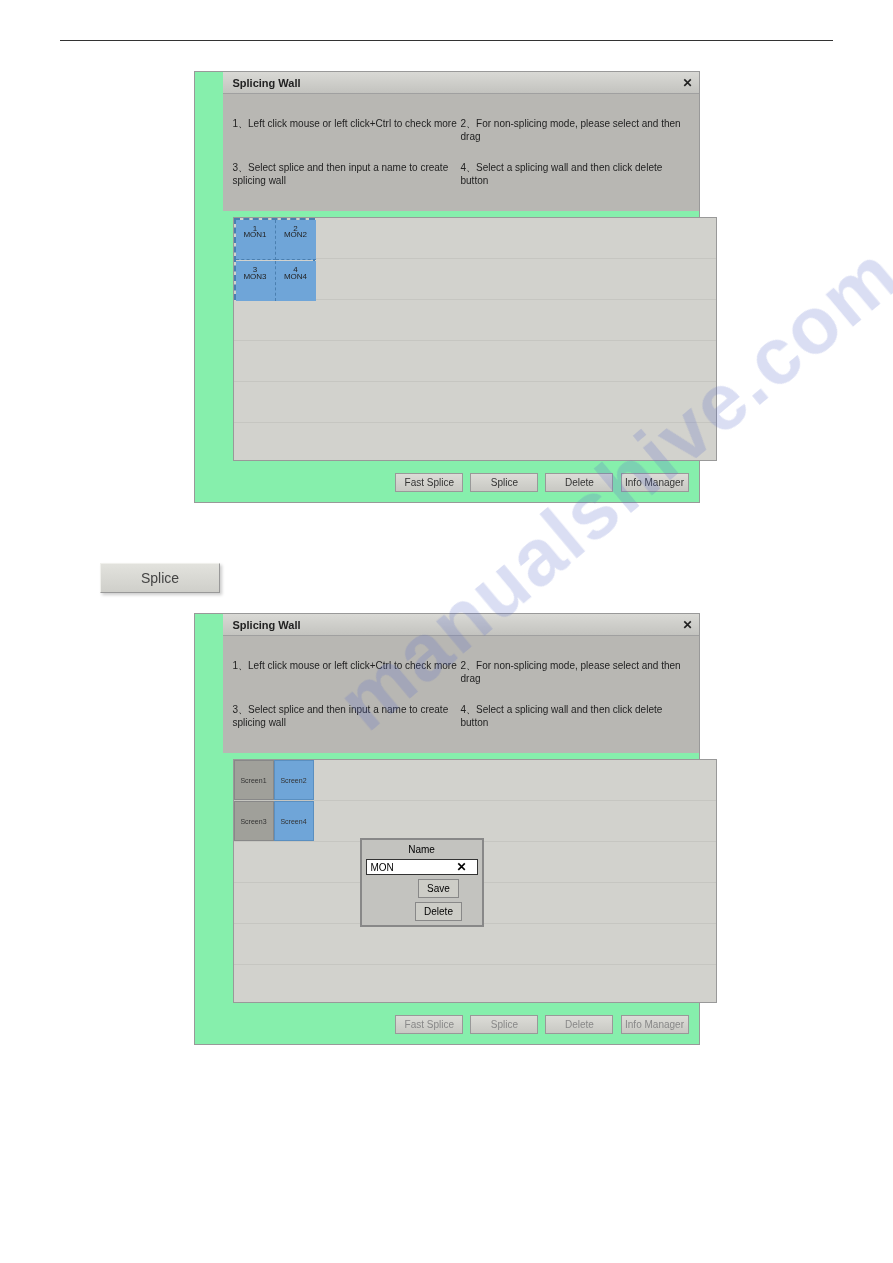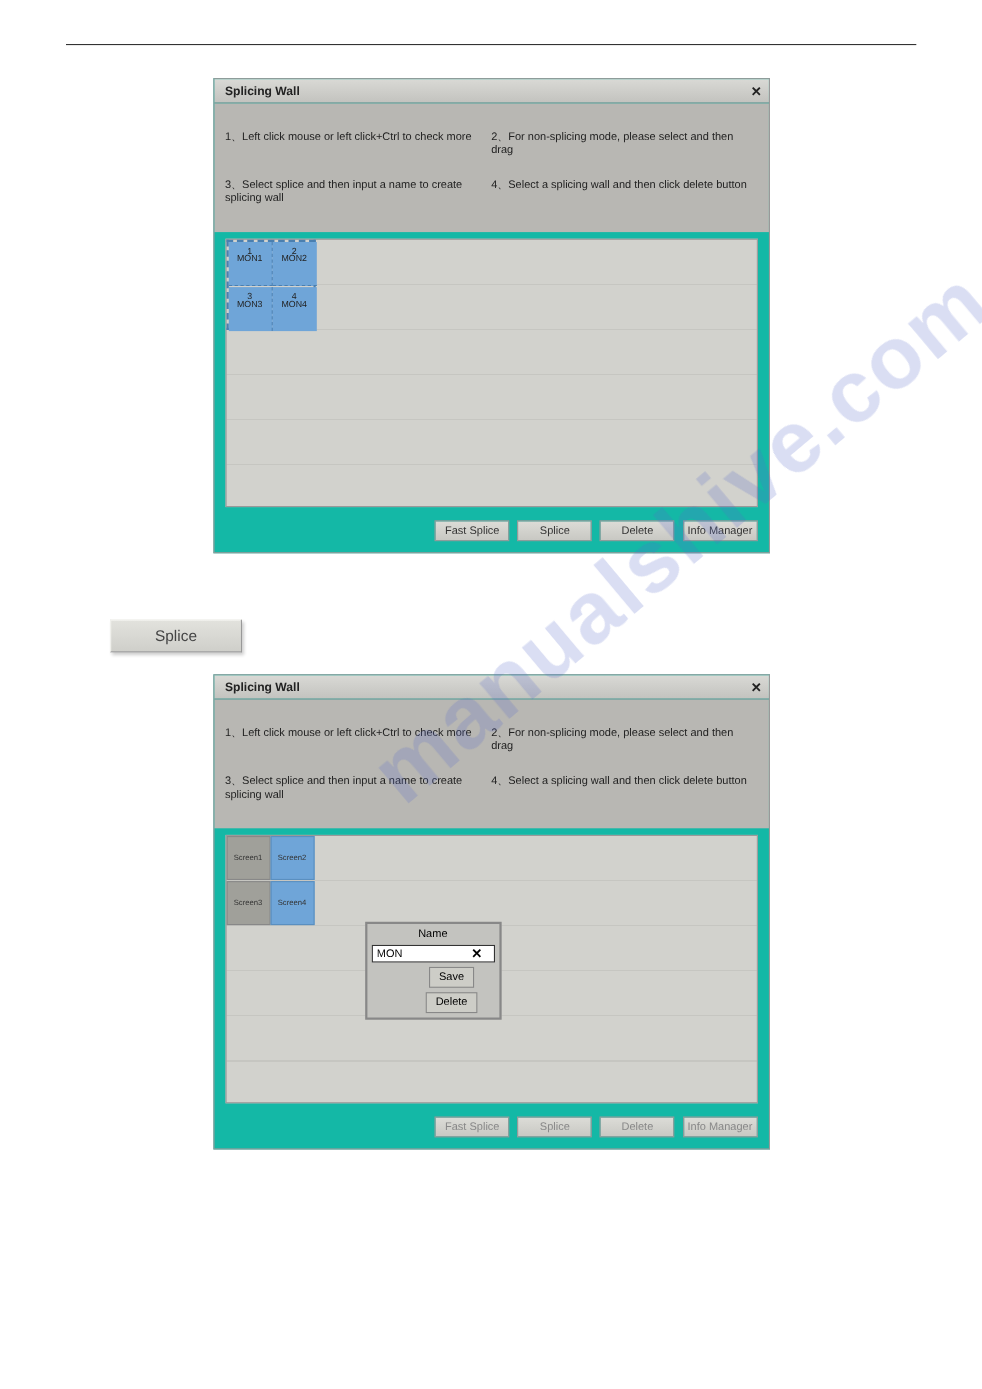--- a/index.html
+++ b/index.html
@@ -33,23 +33,24 @@
       margin-left: 30px;
     }
     .hr-line {
       border: none;
       border-top: 1px solid #333;
       margin-bottom: 30px;
     }
     .dialog {
       width: 506px;
       margin: 0 auto 40px auto;
-      background: #14b8a6;
+      background: #86efac;
       border: 1px solid #999;
       position: relative;
+      padding-left: 28px;
     }
     .title-bar {
       background: linear-gradient(#d9d9d5, #c3c3bf);
       padding: 4px 10px;
       border-bottom: 1px solid #a0a0a0;
       position: relative;
       height: 22px;
       line-height: 14px;
     }
     .title-text {

